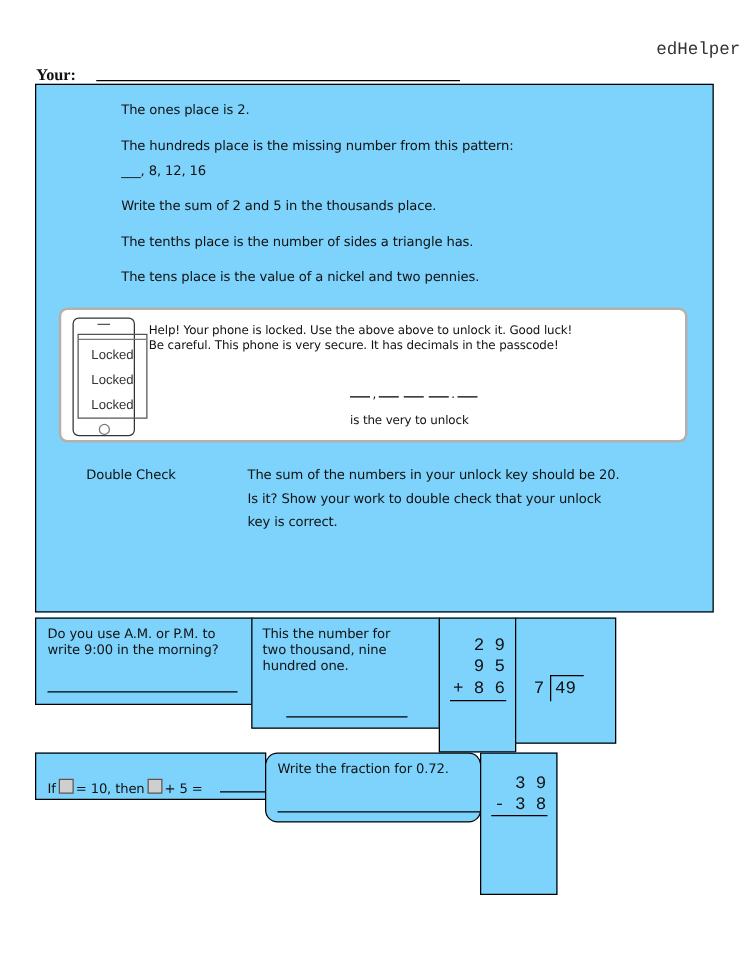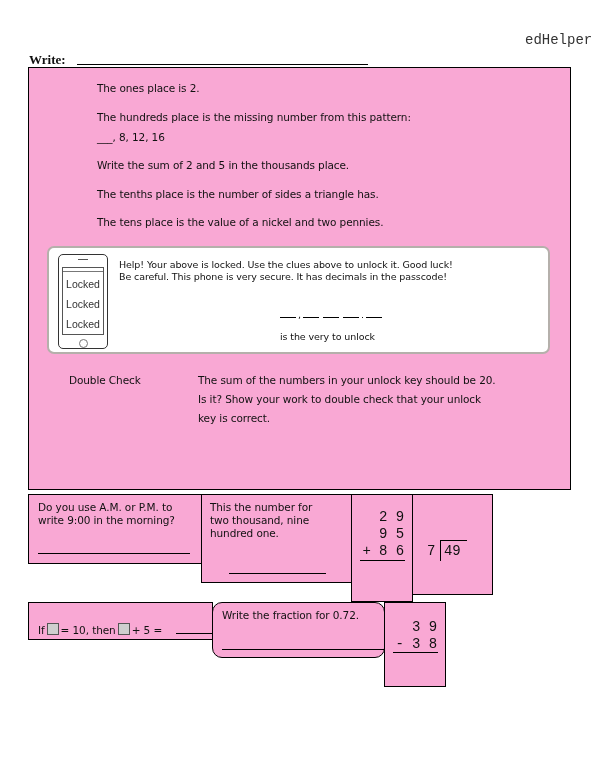--- a/index.html
+++ b/index.html
@@ -2,40 +2,40 @@
 <html><head>
 <meta charset="utf-8">
 <style>
   html, body { margin:0; padding:0; background:#ffffff; }
   body { width:600px; height:776px; position:relative; overflow:hidden;
          font-family:"DejaVu Sans", sans-serif; color:#111; }
   .abs { position:absolute; }
   .brand { left:525px; top:32px; font-family:Liberation Mono, monospace; font-size:14px; color:#333; }
   .name-label { left:29px; top:52px; font-family:"Liberation Serif", serif; font-weight:bold; font-size:13px; }
   .name-line { left:77px; top:64px; width:291px; border-bottom:1px solid #000; }
-  .box { position:absolute; border:1px solid #000; box-sizing:border-box; background:#f9a8d4; }
+  .box { position:absolute; border:1px solid #000; box-sizing:border-box; background:#7dd3fc; }
   .t { position:absolute; font-size:10.5px; white-space:nowrap; letter-spacing:-0.1px; }
   .line { position:absolute; border-bottom:1px solid #000; }
   .phone-panel { position:absolute; left:47px; top:246px; width:503px; height:108px;
     border:2px solid #b5b0ab; border-radius:7px; box-sizing:border-box; background:#fff; }
   .phone { position:absolute; left:9px; top:6px; width:50px; height:95px; border:1px solid #333; border-radius:5px; box-sizing:border-box; }
-  .phone-screen { position:absolute; left:3px; top:12px; width:42px; height:68px; border:1px solid #555; box-sizing:border-box; }
+  .phone-screen { position:absolute; left:3px; top:12px; width:56px; height:68px; border:1px solid #555; box-sizing:border-box; }
   .phone-bar { position:absolute; left:0; top:0; width:100%; height:3px; border-bottom:1px solid #777; }
   .phone-speaker { position:absolute; left:19px; top:4px; width:10px; height:1px; background:#555; }
   .phone-home { position:absolute; left:20px; top:84px; width:7px; height:7px; border:1px solid #777; border-radius:50%; }
   .locked { position:absolute; left:0; width:100%; text-align:center; font-family:"Liberation Sans", sans-serif; font-size:10.5px; color:#333; }
   .code-blank { display:inline-block; width:16px; border-bottom:1px solid #000; height:9px; margin:0 2px; }
   .mono { font-family:Liberation Mono, monospace; font-size:14px; }
   .gray-sq { display:inline-block; width:10px; height:10px; background:#cfcfcf; border:1px solid #555; vertical-align:-1px; margin:0 2px; }
 </style>
 </head>
 <body>
 
 <div class="abs brand">edHelper</div>
-<div class="abs name-label">Write:</div>
+<div class="abs name-label">Your:</div>
 <div class="abs name-line"></div>
 
 <div class="box" style="left:28px; top:67px; width:543px; height:423px;">
   <div class="t" style="left:68px; top:14px;">The ones place is 2.</div>
   <div class="t" style="left:68px; top:43px;">The hundreds place is the missing number from this pattern:</div>
   <div class="t" style="left:68px; top:63px;">___, 8, 12, 16</div>
   <div class="t" style="left:68px; top:91px;">Write the sum of 2 and 5 in the thousands place.</div>
   <div class="t" style="left:68px; top:148px;">The tens place is the value of a nickel and two pennies.</div>
   <div class="t" style="left:68px; top:120px;">The tenths place is the number of sides a triangle has.</div>
 
@@ -49,21 +49,21 @@
   <div class="phone">
     <div class="phone-speaker"></div>
     <div class="phone-screen">
       <div class="phone-bar"></div>
       <div class="locked" style="top:10px;">Locked</div>
       <div class="locked" style="top:30px;">Locked</div>
       <div class="locked" style="top:50px;">Locked</div>
     </div>
     <div class="phone-home"></div>
   </div>
-  <div class="t" style="left:70px; top:11px; font-size:9.5px;">Help!  Your above is locked.  Use the clues above to unlock it.  Good luck!</div>
+  <div class="t" style="left:70px; top:11px; font-size:9.5px;">Help!  Your phone is locked.  Use the above above to unlock it.  Good luck!</div>
   <div class="t" style="left:70px; top:23px; font-size:9.5px;">Be careful.  This phone is very secure.  It has decimals in the passcode!</div>
 
   <div class="t" style="left:229px; top:60px; font-size:9.5px;">
     <span class="code-blank"></span><span>,</span><span class="code-blank"></span><span class="code-blank"></span><span class="code-blank"></span><span>.</span><span class="code-blank"></span>
   </div>
   <div class="t" style="left:231px; top:83px; font-size:9.5px;">is the very to unlock</div>
 </div>
 
 <div class="box" style="left:28px; top:494px; width:174px; height:70px;text-decoration:underline;">
   <div class="t" style="left:9px; top:6px;">Do you use A.M. or P.M. to</div>
@@ -96,17 +96,17 @@
     <span>If</span><span class="gray-sq"></span><span>= 10, then</span><span class="gray-sq"></span><span>+ 5  =</span>
   </div>
   <div class="line" style="left:147px; top:30px; width:38px;"></div>
 </div>
 
 <div class="box" style="left:212px; top:602px; width:173px; height:56px;border-radius:10px;">
   <div class="t" style="left:9px; top:6px;">Write the fraction for 0.72.</div>
   <div class="line" style="left:9px; top:46px; width:163px;"></div>
 </div>
 
-<div class="box" style="left:384px; top:602px; width:62px; height:85px;">
+<div class="box" style="left:384px; top:602px; width:62px; height:114px;">
   <div class="t mono" style="right:8px; top:16px;">3 9</div>
   <div class="t mono" style="right:8px; top:33px;">- 3 8</div>
   <div class="line" style="left:8px; top:49px; width:45px;"></div>
 </div>
 
 </body></html>

